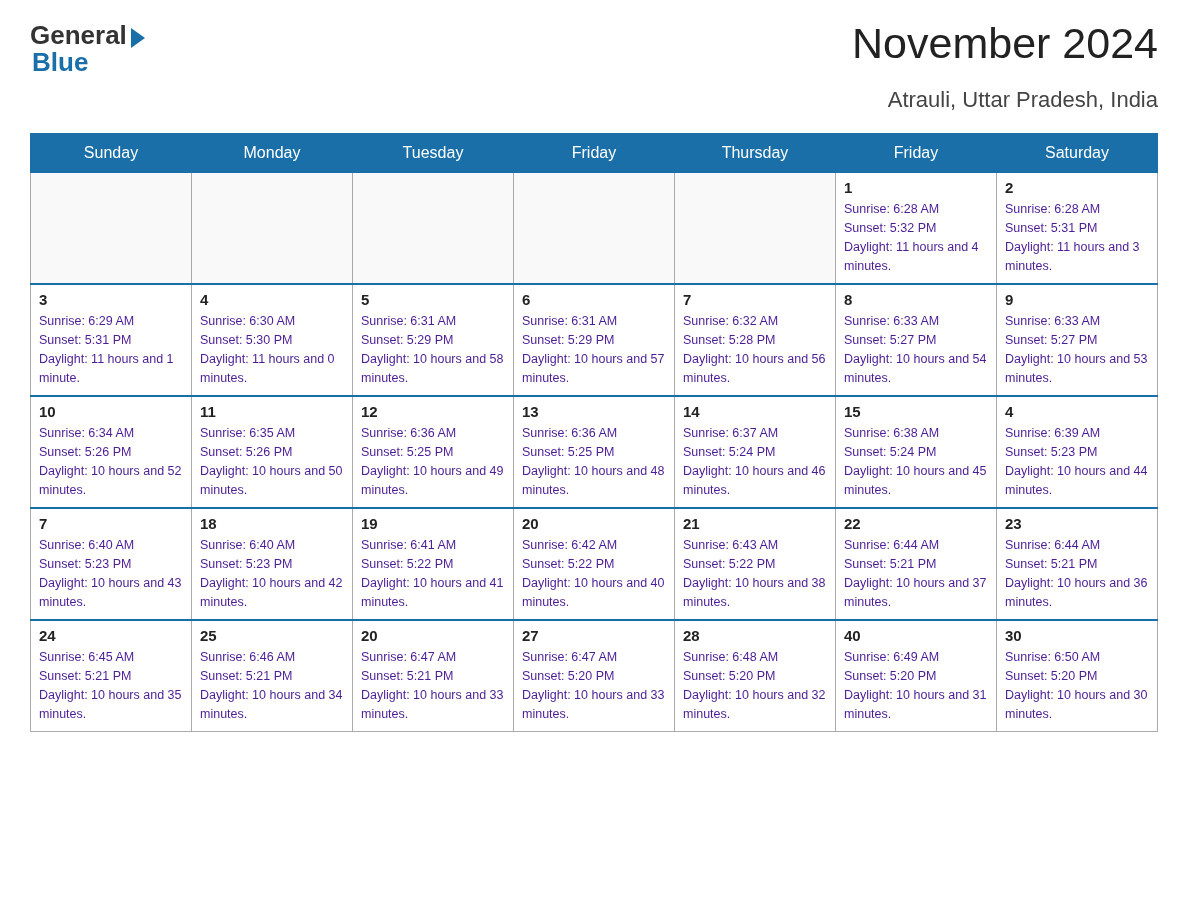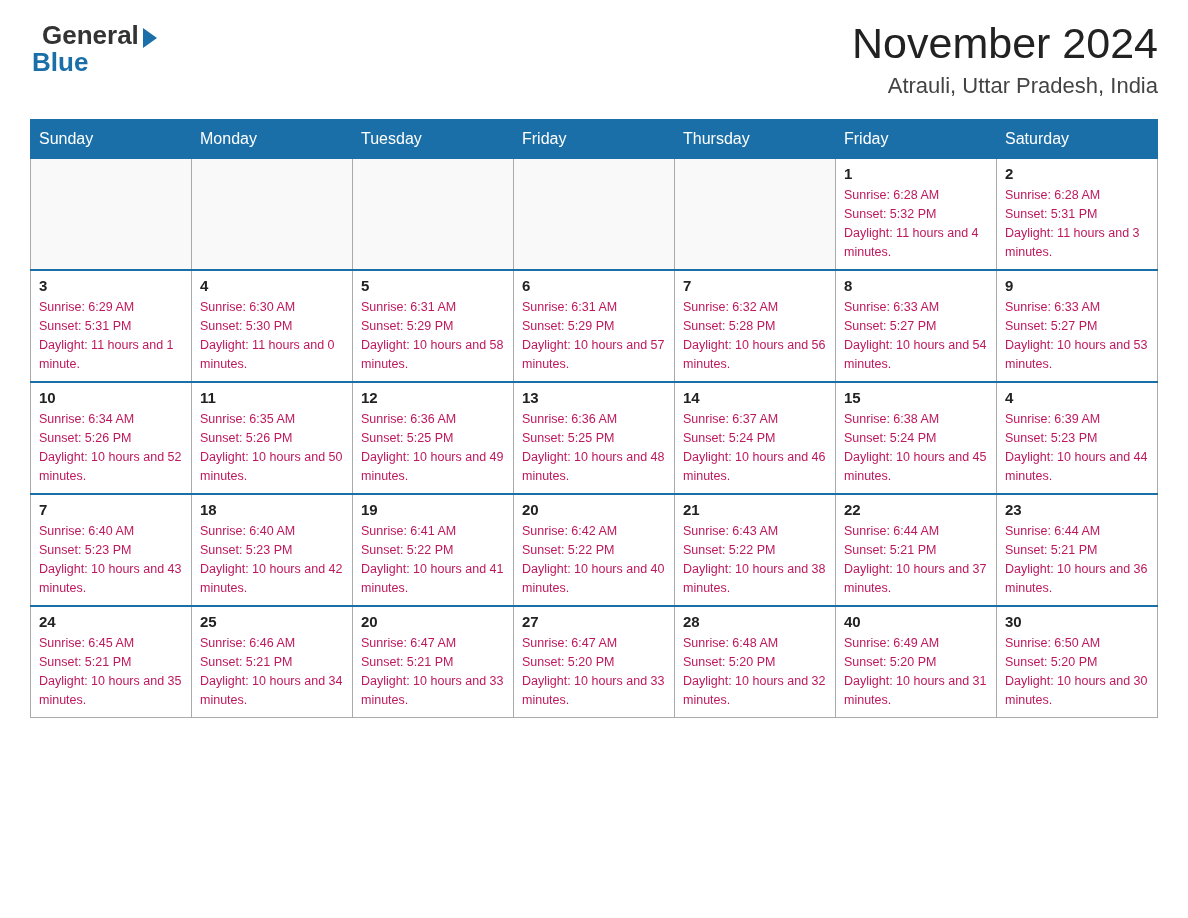--- a/index.html
+++ b/index.html
@@ -17,21 +17,20 @@
       margin-bottom: 20px;
     }
     .logo {
       display: flex;
       flex-direction: column;
       align-items: flex-start;
     }
     .logo-top {
       display: flex;
       align-items: center;
-      margin-left: 12px;
     }
     .logo-general {
       font-size: 26px;
       font-weight: bold;
       color: #333;
     }
     .logo-arrow {
       width: 0;
       height: 0;
       border-left: 14px solid #1a6fa8;
@@ -52,34 +51,34 @@
     }
     .month-title {
       font-size: 43px;
       font-weight: normal;
       color: #222;
       line-height: 1.1;
     }
     .location-title {
       font-size: 22px;
       color: #444;
-      margin-top: 6px;
+      margin-top: 20px;
     }
     .calendar {
       width: 100%;
       border-collapse: collapse;
       border: 1px solid #999;
     }
     .calendar th {
       background-color: #1a6fa8;
       color: #fff;
       font-size: 16px;
       font-weight: normal;
       padding: 10px 8px;
-      text-align: left;
+      text-align: center;
       border: 1px solid #1a6fa8;
     }
     .calendar td {
       width: 14.28%;
       vertical-align: top;
       padding: 6px 8px 8px 8px;
       border: 1px solid #aaa;
       font-size: 12.5px;
       color: #333;
       min-height: 100px;
@@ -87,21 +86,21 @@
     .day-num {
       font-size: 15px;
       font-weight: bold;
       color: #222;
       margin-bottom: 4px;
       display: block;
     }
     .day-info {
       font-size: 12.5px;
       line-height: 1.5;
-      color: #be185d;
+      color: #4c1d95;
     }
     .empty-cell {
       background: #f9f9f9;
     }
     .row-divider td {
       border-top: 2px solid #1a6fa8;
     }
   </style>
 </head>
 <body>

